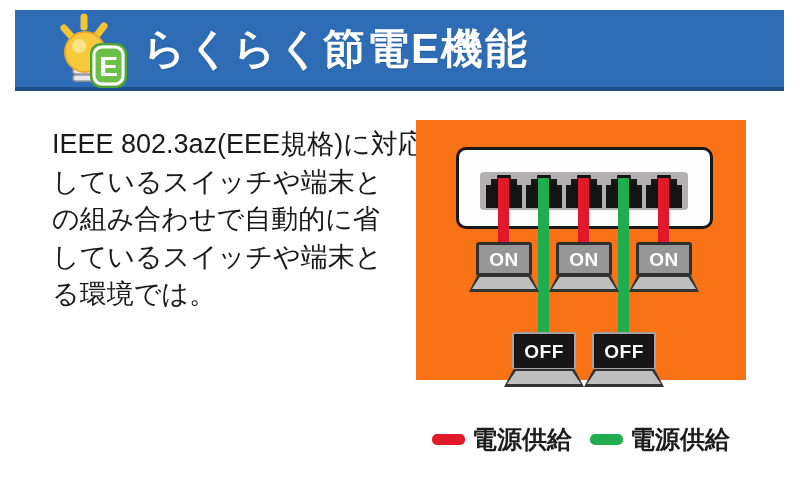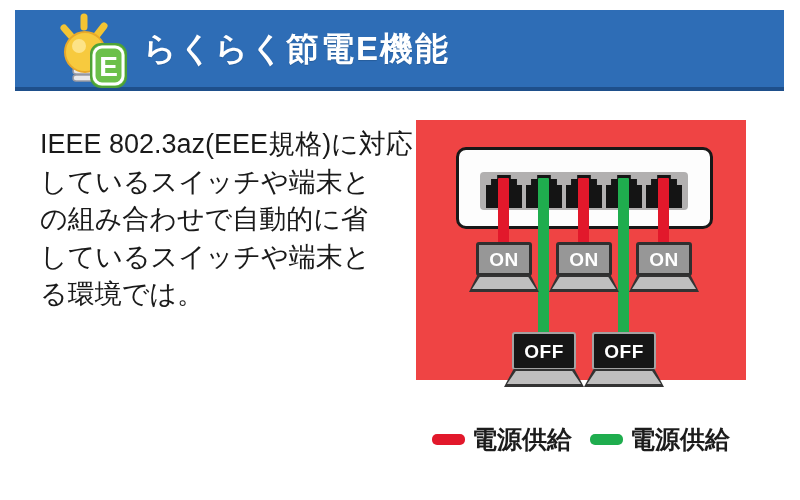--- a/index.html
+++ b/index.html
@@ -8,36 +8,36 @@
 
   
   .header {
     position: absolute; left: 15px; top: 10px; width: 769px; height: 81px;
     background: #2e6db6;
     border-bottom: 4px solid #1e4f8b;
     display: flex; align-items: center; padding-left: 38px;
   }
   .header-icon { width: 74px; height: 76px; flex: 0 0 auto; margin-top: 2px; }
   .page-title {
-    color: #ffffff; font-size: 33px; font-weight: 800; letter-spacing: 2px;
+    color: #ffffff; font-size: 42px; font-weight: 800; letter-spacing: 2px;
     margin-left: 16px; white-space: nowrap; line-height: 1;
     text-shadow: 0 1px 1px rgba(0,0,0,0.15);
   }
 
   
   .body-text {
     position: absolute; left: 40px; top: 126px; width: 380px;
     color: #1a1a1a; font-size: 27px; line-height: 37.5px; font-weight: 400;
   }
-  .body-line { white-space: nowrap; }
+  .body-line { white-space: nowrap; margin-left: 12px; }
 
   
   .diagram-panel {
     position: absolute; left: 416px; top: 120px; width: 330px; height: 260px;
-    background: #ef4444;
+    background: #f97316;
   }
   .switch-box {
     position: absolute; left: 40px; top: 27px; width: 257px; height: 82px;
     background: #fdfdfd; border: 3px solid #181818; border-radius: 10px;
   }
   .port-strip {
     position: absolute; left: 64px; top: 52px; width: 208px; height: 38px;
     background: #b2b0b0; border-radius: 4px;
   }
   .rj45-port {

